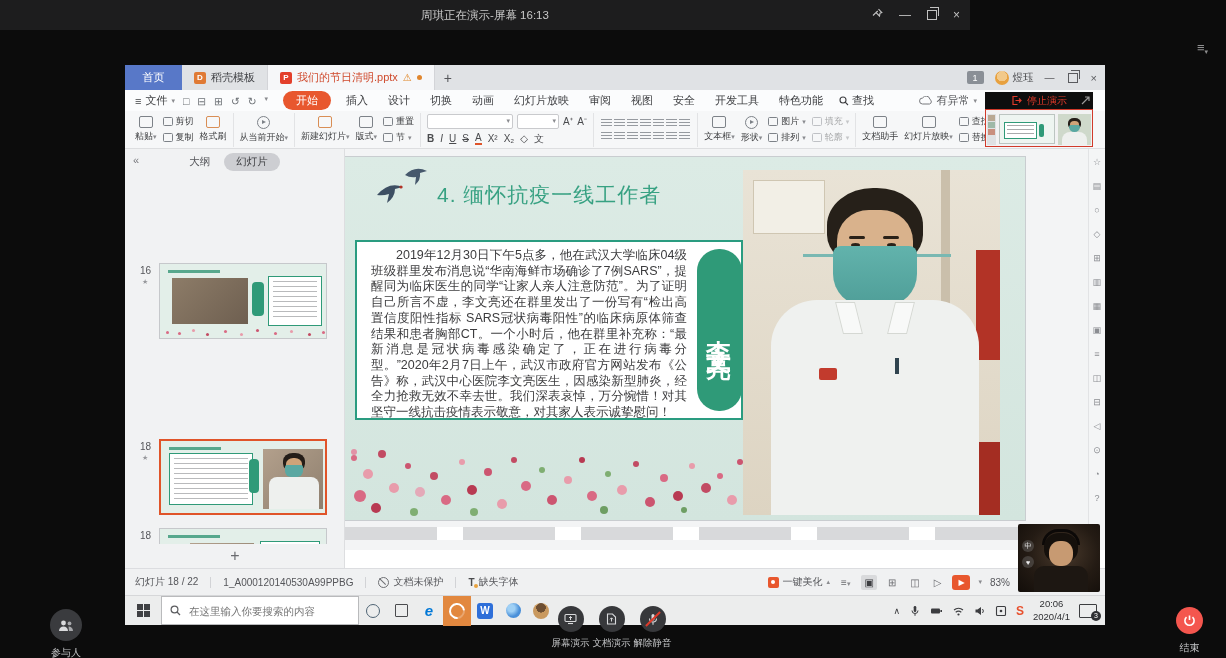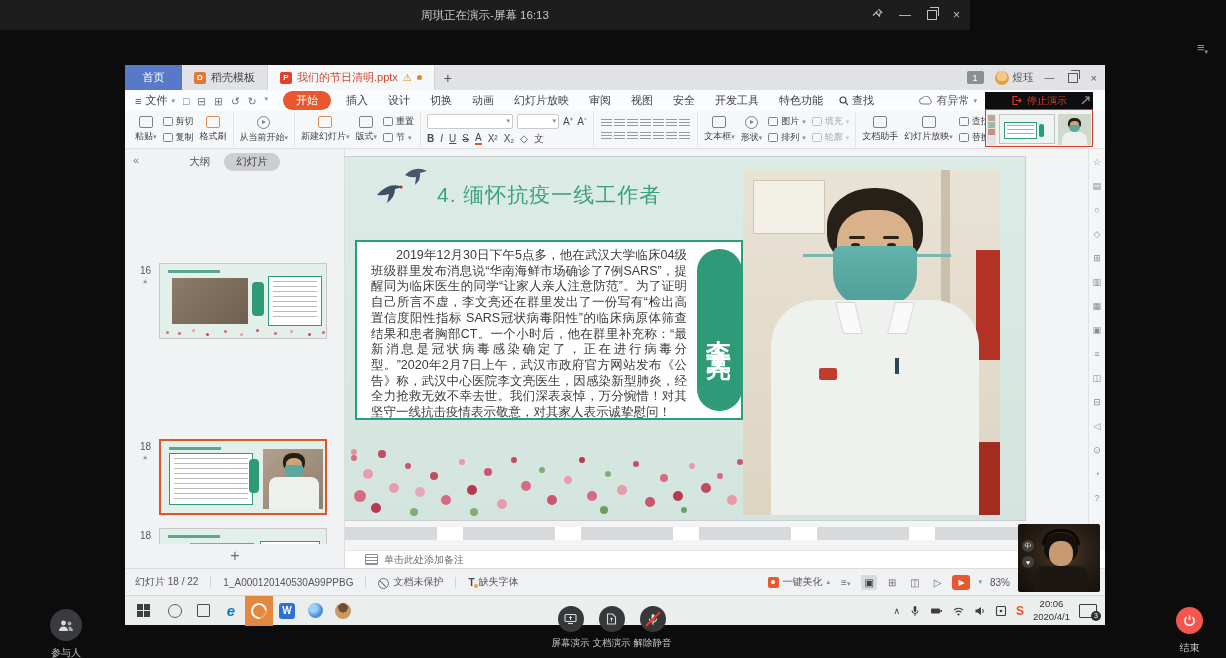--- a/index.html
+++ b/index.html
@@ -515,31 +515,27 @@
       <span>▣</span>
       <span>≡</span>
       <span>◫</span>
       <span>⊟</span>
       <span>◁</span>
       <span>⊙</span>
       <span>◔</span>
       <span>?</span>
     </div>
 
-    <div class="notes">
-      <span class="notes-ic"></span>
-      <span>单击此处添加备注</span>
-    </div>
 
     <div class="statusbar">
       <span>幻灯片 18 / 22</span>
       <span class="sep"></span>
       <span>1_A000120140530A99PPBG</span>
       <span class="sep"></span>
-      <span style="display:flex;align-items:flex-end;gap:4px;">
+      <span style="display:flex;align-items:center;gap:4px;">
           <span class="prot-ic"></span>
           <span>文档未保护</span>
         </span>
       <span class="sep"></span>
       <span style="display:flex;align-items:center;gap:4px;">
           <span class="tfont">T</span>
           <span>缺失字体</span>
         </span>
       <span class="st-right">
         <span style="display:flex;align-items:center;gap:4px;">
@@ -564,20 +560,27 @@
 
     <div class="taskbar">
       <span class="start">
           <span class="win-logo">
             <span></span>
             <span></span>
             <span></span>
             <span></span>
           </span>
         </span>
+      <span class="search">
+        <svg width="11" height="11" viewBox="0 0 11 11">
+            <circle cx="4.5" cy="4.5" r="3.4" fill="none" stroke="#5c5d60" stroke-width="1.2"></circle>
+            <path d="M7 7l3 3" stroke="#5c5d60" stroke-width="1.2"></path>
+          </svg>
+        <input readonly="" placeholder="在这里输入你要搜索的内容" style="">
+      </span>
       <span class="tic">
           <span class="cortana"></span>
         </span>
       <span class="tic">
           <span class="taskview"></span>
         </span>
       <span class="tic">
           <span class="edge-e">e</span>
         </span>
       <span class="tic active">

